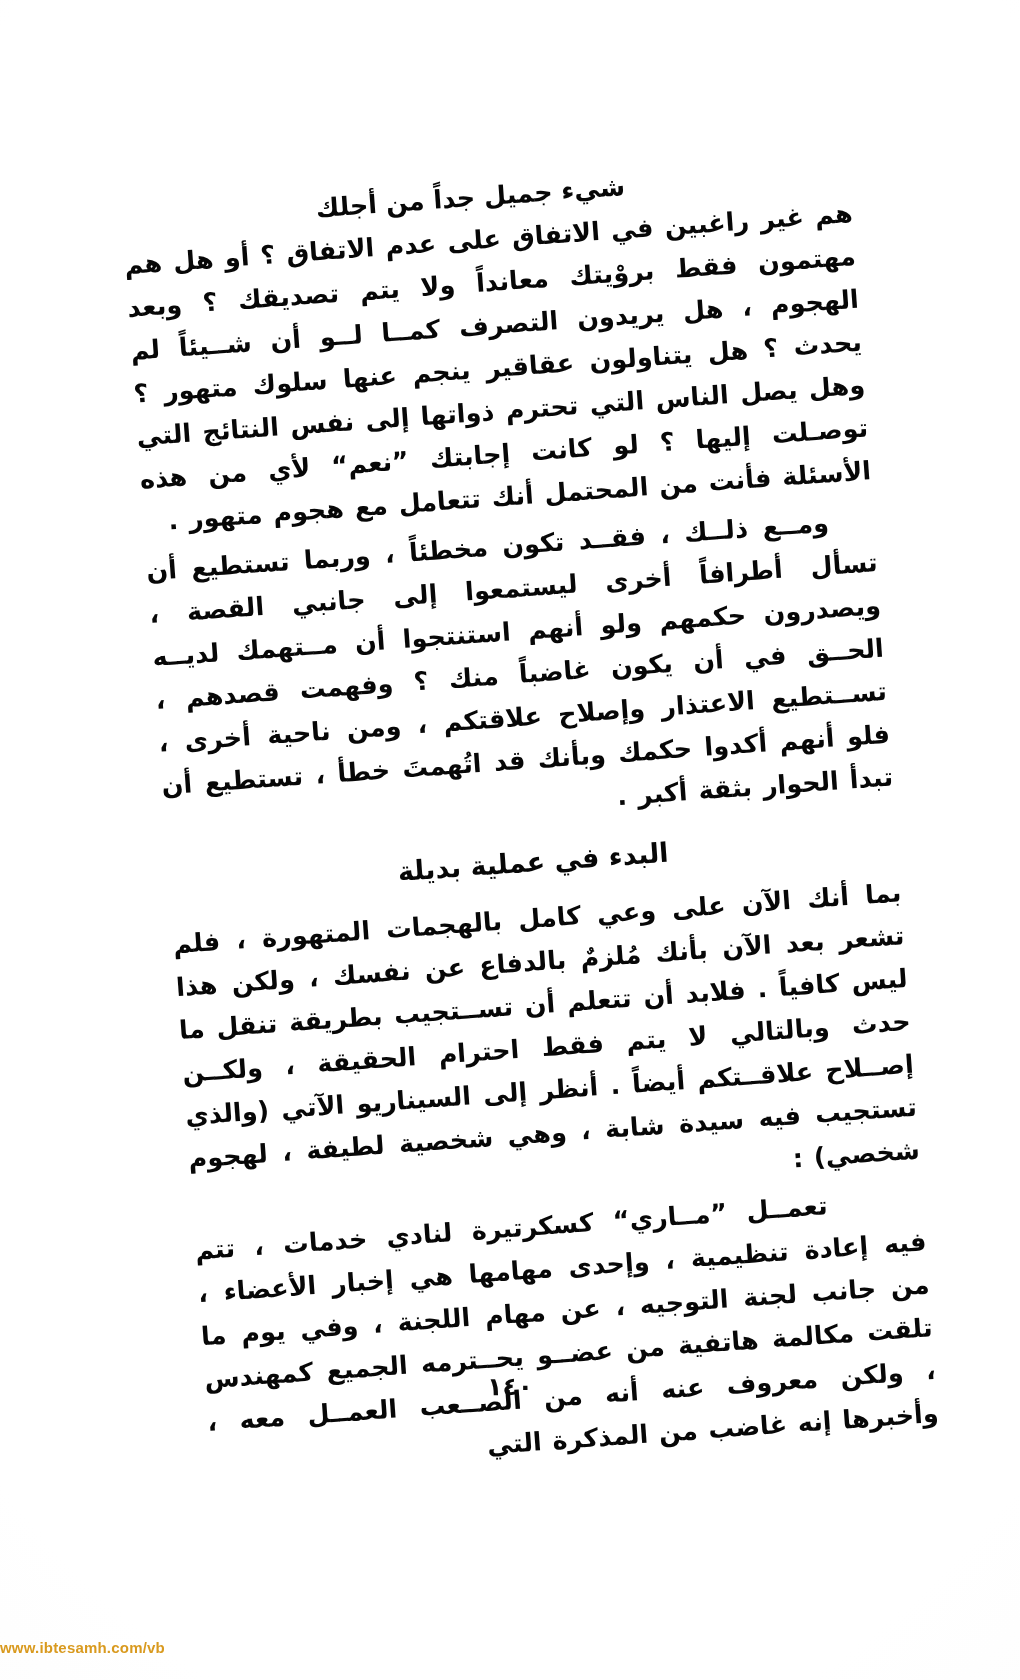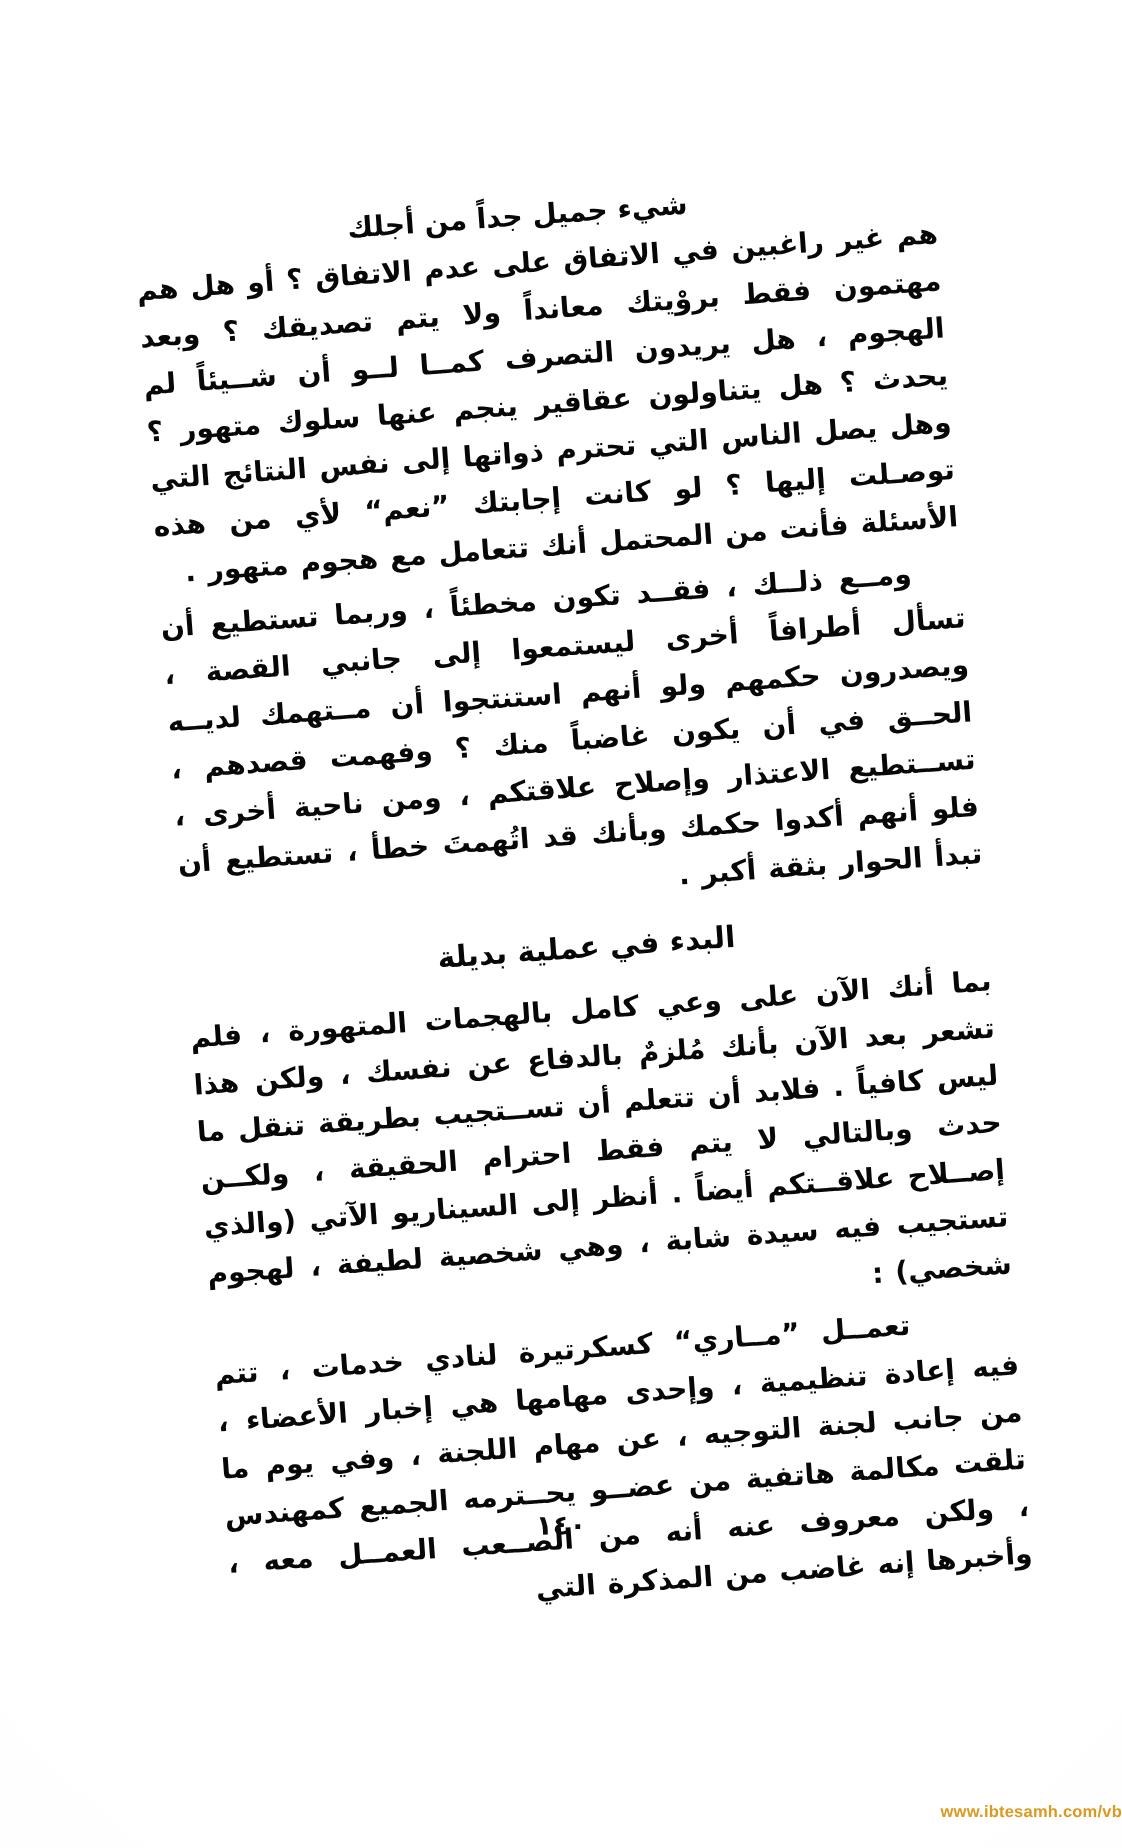--- a/index.html
+++ b/index.html
@@ -97,21 +97,21 @@
     letter-spacing: 2px;
     transform: rotate(-0.6deg);
   }
 
   
   #footer-watermark {
     position: absolute;
     left: 0;
     right: 0;
     bottom: 24px;
-    text-align: right;
+    text-align: left;
     font-family: "Liberation Sans", sans-serif;
     font-size: 15px;
     font-weight: 700;
     color: #d99a1f;
     letter-spacing: 0.2px;
   }
   #footer-watermark .wm-host { color: #d99a1f; }
   #footer-watermark .wm-path { color: #d99a1f; }
 </style>
 </head>

